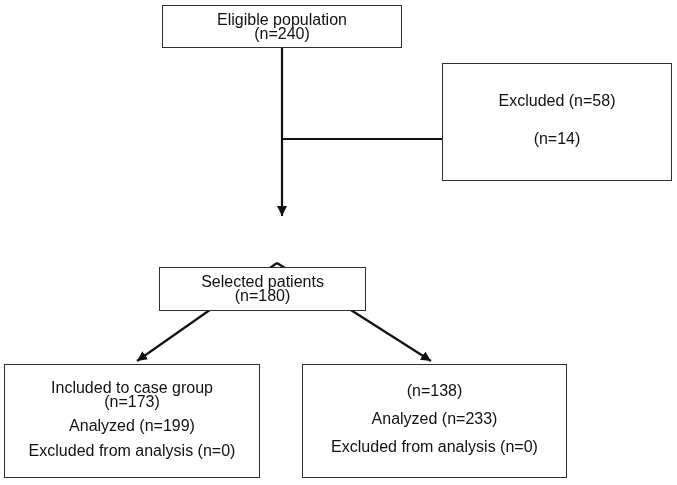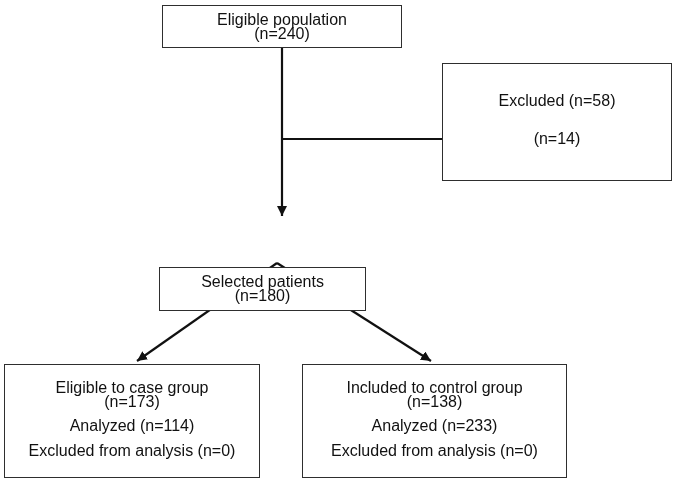--- a/index.html
+++ b/index.html
@@ -82,34 +82,33 @@
     </div>
   </div>
 
   <div class="box two-line box-selected">
     <span>Selected patients</span>
     <span>(n=180)</span>
   </div>
 
   <div class="box multi box-case">
     <div class="group">
-      <span>Eligible to case group</span>
+      <span>Included to case group</span>
       <span>(n=173)</span>
     </div>
     <div class="group">
-      <span>Analyzed (n=114)</span>
+      <span>Analyzed (n=199)</span>
     </div>
     <div class="group">
       <span>Excluded from analysis (n=0)</span>
     </div>
   </div>
 
   <div class="box multi box-control">
     <div class="group">
-      <span>Included to control group</span>
       <span>(n=138)</span>
     </div>
     <div class="group">
       <span>Analyzed (n=233)</span>
     </div>
     <div class="group">
       <span>Excluded from analysis (n=0)</span>
     </div>
   </div>
 

